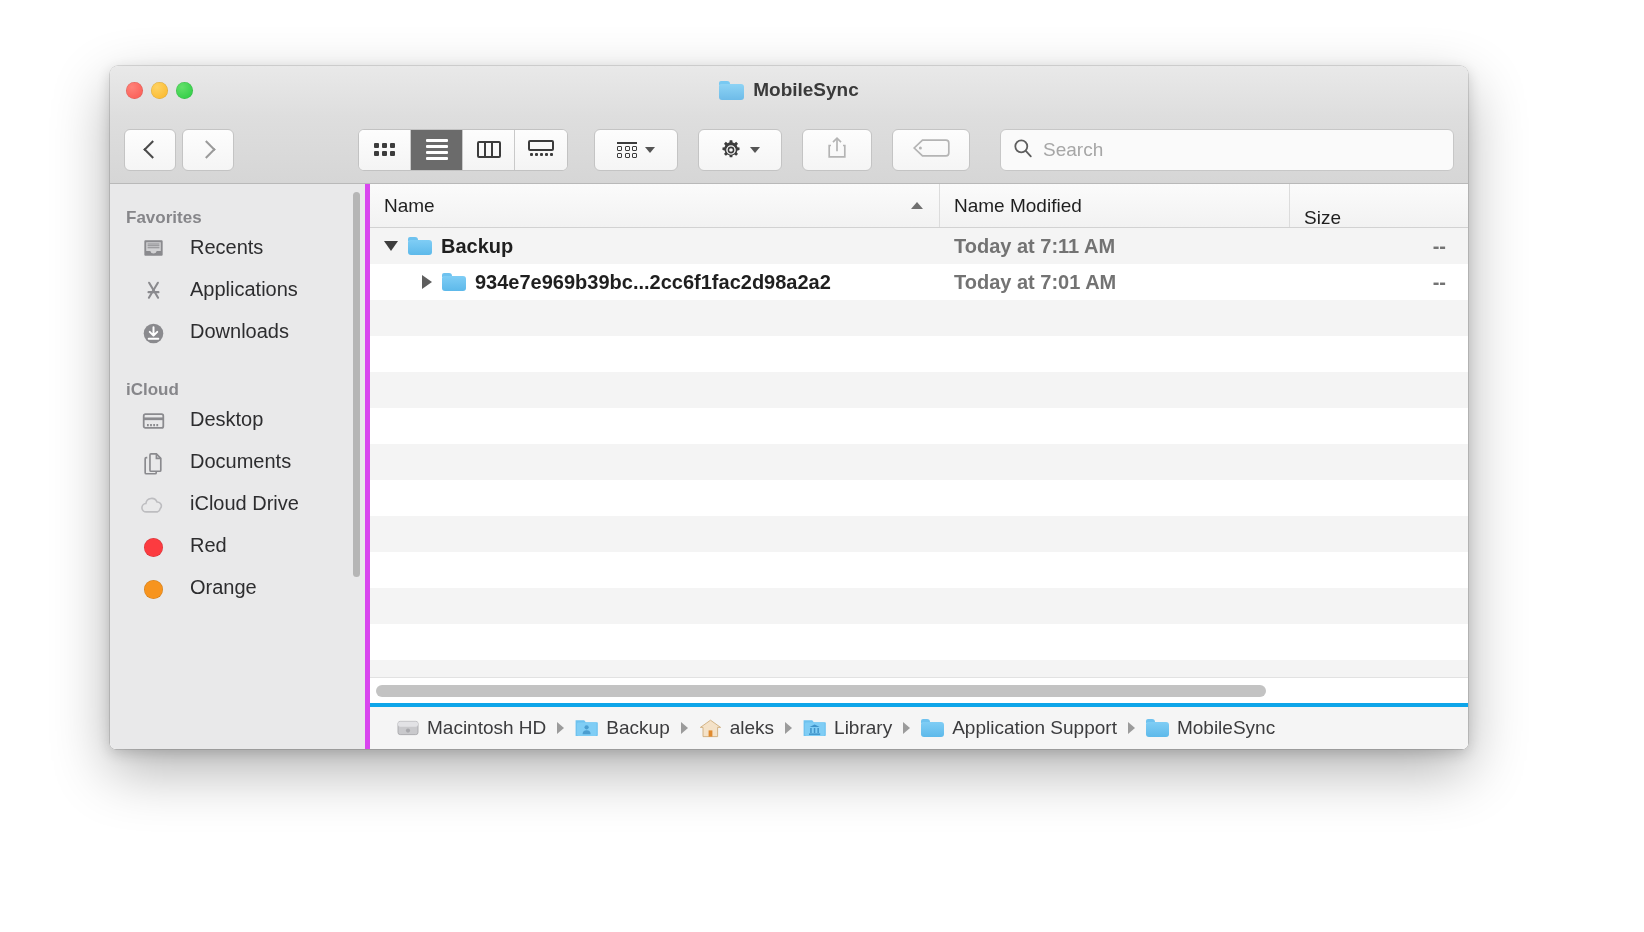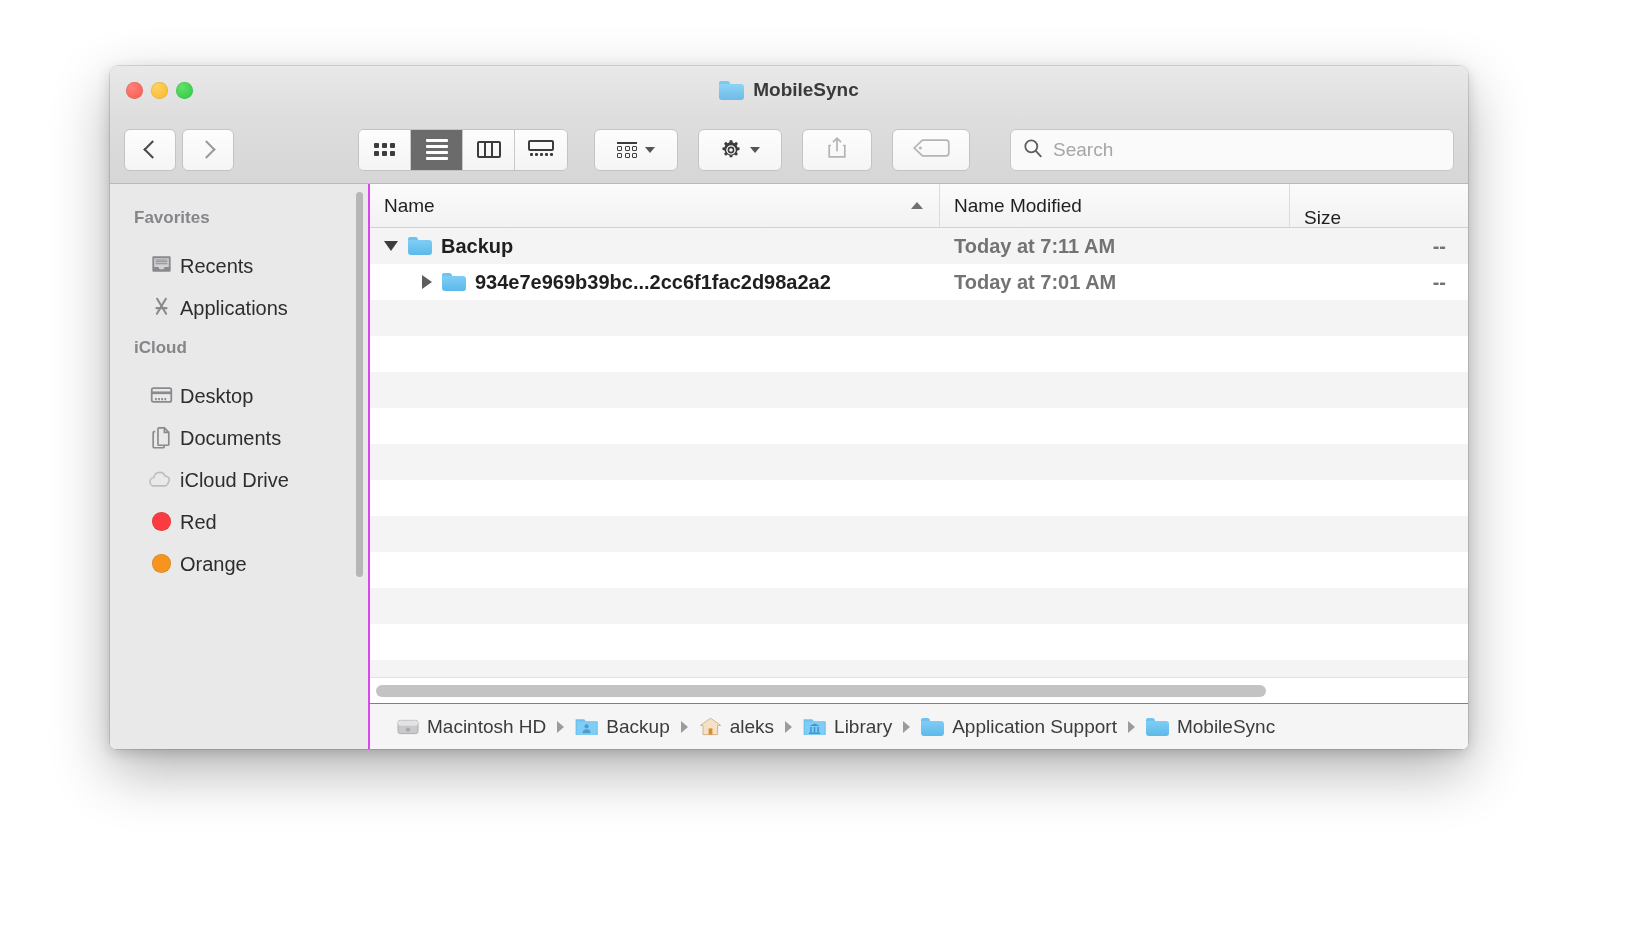--- a/index.html
+++ b/index.html
@@ -188,21 +188,21 @@
     width: 22px; height: 22px;
     color: #3c3c3c;
   }
 
   
   #share-btn { margin-left: 20px; width: 70px; }
   #tag-btn   { margin-left: 20px; width: 78px; }
 
   
   #search-field {
-    margin-left: 40px;
+    margin-left: 30px;
     flex: 1;
     height: 42px;
     min-width: 100px;
     background: #fafafa;
     border: 1px solid #c7c7c7;
     border-radius: 6px;
     display: flex;
     align-items: center;
     padding: 0 12px;
     gap: 10px;
@@ -215,36 +215,35 @@
     display: flex;
     min-height: 0;
     background: #ffffff;
   }
 
   
   #sidebar {
     width: 260px;
     flex: 0 0 260px;
     background: #e9e9ea;
-    border-right: 2px solid #d946ef;
+    border-right: 5px solid #d946ef;
     padding-top: 14px;
     position: relative;
     overflow: hidden;
-    padding-left: 8px;
   }
   .sb-header {
     font-size: 17px;
     font-weight: bold;
     color: #86868a;
     padding: 10px 0 8px 16px;
   }
   .sb-item {
     display: flex;
-    align-items: flex-end;
-    gap: 6px;
+    align-items: flex-start;
+    gap: 24px;
     height: 42px;
     padding-left: 30px;
     font-size: 20px;
     color: #2d2d2f;
     cursor: default;
   }
   .sb-icon { width: 26px; height: 26px; flex: 0 0 26px; display: flex; align-items: center; justify-content: center; color: #8a8a8e; }
   .tagdot { width: 19px; height: 19px; border-radius: 50%; display: block; box-shadow: inset 0 0 0 0.5px rgba(0,0,0,0.16); }
 
   #sb-scroll-thumb {
@@ -367,21 +366,21 @@
     width: 890px;
     background: #c3c3c3;
     border-radius: 7px;
   }
 
   
   #pathbar {
     height: 46px;
     flex: 0 0 46px;
     background: #f5f5f5;
-    border-top: 1px solid #0ea5e9;
+    border-top: 4px solid #0ea5e9;
     display: flex;
     align-items: center;
     padding-left: 26px;
     gap: 0;
     font-size: 19px;
     color: #3c3c3e;
   }
   .path-seg { display: flex; align-items: center; gap: 8px; cursor: default; }
   .path-sep {
     margin: 0 11px;
@@ -543,20 +542,29 @@
         <span class="sb-icon">
           <svg width="25" height="25" viewBox="0 0 24 24" fill="none" stroke="#8a8a8e" stroke-width="2" stroke-linecap="round">
             <path d="M7.8 3.6L16.4 18"></path>
             <path d="M16.2 3.6L7.6 18"></path>
             <path d="M7.2 12.6h9.6"></path>
           </svg>
         </span>
         <span>Applications</span>
       </div>
 
+      <div class="sb-item">
+        <span class="sb-icon">
+          <svg width="25" height="25" viewBox="0 0 24 24">
+            <circle cx="12" cy="12" r="9.4" fill="#8a8a8e"></circle>
+            <path d="M12 6v8m0 0l-3.6-3.6M12 14l3.6-3.6M7.4 17h9.2" stroke="#fff" stroke-width="1.9" fill="none" stroke-linecap="round" stroke-linejoin="round"></path>
+          </svg>
+        </span>
+        <span>Downloads</span>
+      </div>
 
       <div class="sb-header" style="padding-top:18px">iCloud</div>
 
       <div class="sb-item">
         <span class="sb-icon">
           <svg width="25" height="25" viewBox="0 0 24 24" fill="none" stroke="#8a8a8e" stroke-width="1.7">
             <rect x="2.6" y="5" width="18.8" height="13.2" rx="1.6"></rect>
             <path d="M2.6 9.4h18.8" stroke-width="2.6"></path>
             <path d="M6.6 14.4v2.2M9.6 14.4v2.2M12.6 14.4v2.2M15.6 14.4v2.2"></path>
           </svg>

